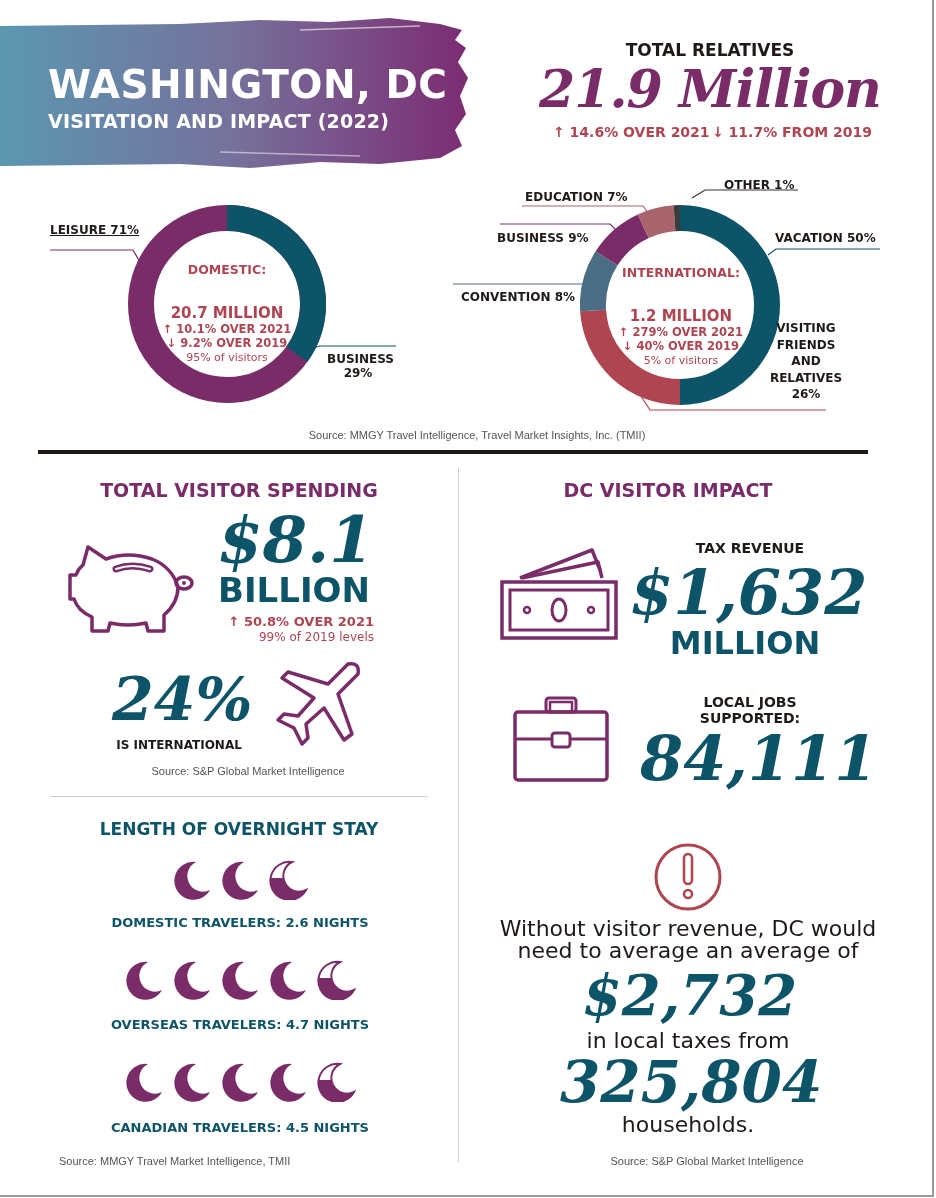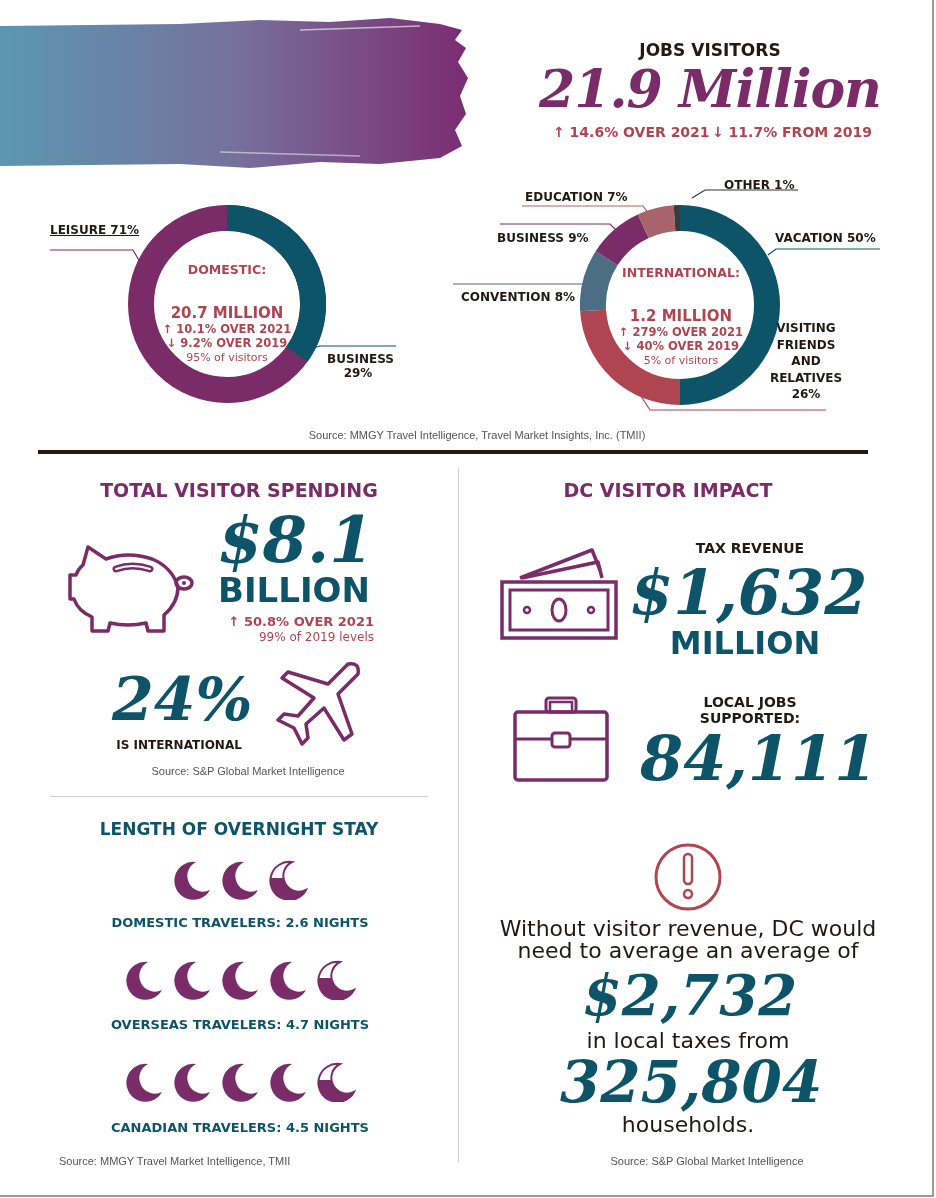--- a/index.html
+++ b/index.html
@@ -54,23 +54,25 @@
       <linearGradient id="bg" x1="0" x2="1" y1="0" y2="0">
         <stop offset="0" stop-color="#5b97b0"></stop>
         <stop offset="0.5" stop-color="#76719c"></stop>
         <stop offset="1" stop-color="#7c2c72"></stop>
       </linearGradient>
     </defs>
     <path d="M0,8 L180,6 L260,2 L330,4 L390,0 L440,6 L462,12 L455,22 L466,30 L458,44 L468,60 L460,78 L466,96 L455,112 L462,128 L440,140 L380,146 L320,144 L250,150 L180,146 L0,148 Z" fill="url(#bg)"></path>
     <path d="M300,12 L420,8" stroke="#ffffff" stroke-width="1.5" opacity="0.6"></path>
     <path d="M220,134 L360,138" stroke="#ffffff" stroke-width="1.5" opacity="0.5"></path>
   </svg>
-</div>
-
-<div class="tv-label">JOBS VISITORS</div>
+  <div class="banner-title" style="top:44px;">WASHINGTON, DC</div>
+  <div class="banner-sub" style="top:92px;">VISITATION AND IMPACT (2022)</div>
+</div>
+
+<div class="tv-label">TOTAL RELATIVES</div>
 <div class="tv-value">21.9 Million</div>
 <div class="tv-change" style="left:553px;">↑ 14.6% OVER 2021</div>
 <div class="tv-change" style="left:712px;">↓ 11.7% FROM 2019</div>
 
 <div class="donut" style="left:128px; top:205px; width:198px; height:198px;">
   <svg width="198" height="198" viewBox="0 0 198 198">
     <circle cx="99" cy="99" r="86" fill="none" stroke="#7a2c68" stroke-width="26"></circle>
 
     <path d="M99,13 A86,86 0 0,1 168.8,149.4" fill="none" stroke="#0d5469" stroke-width="26"></path>
   </svg>

